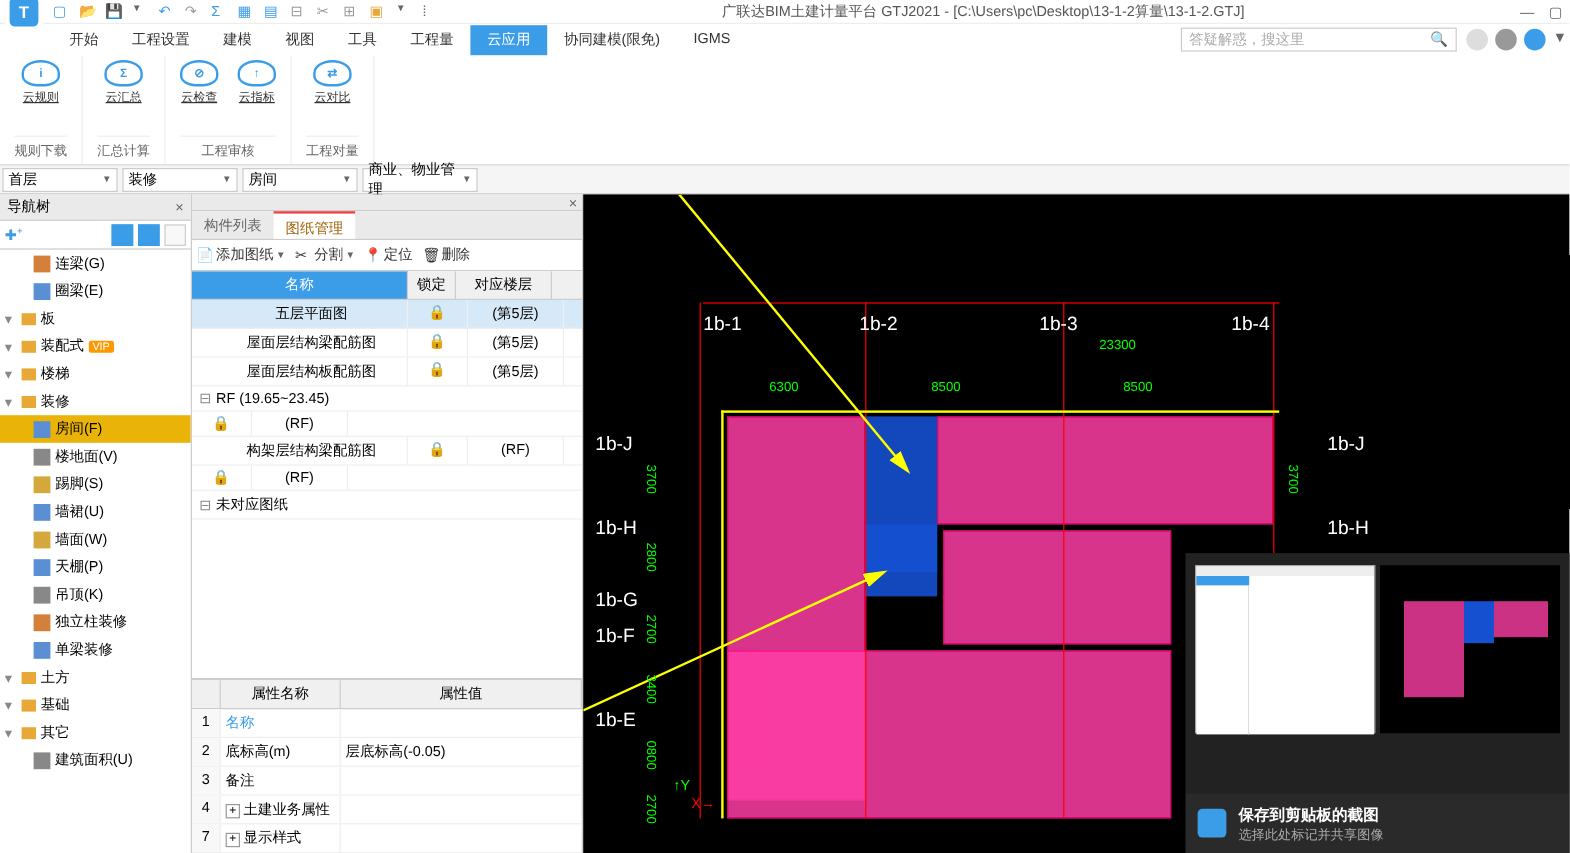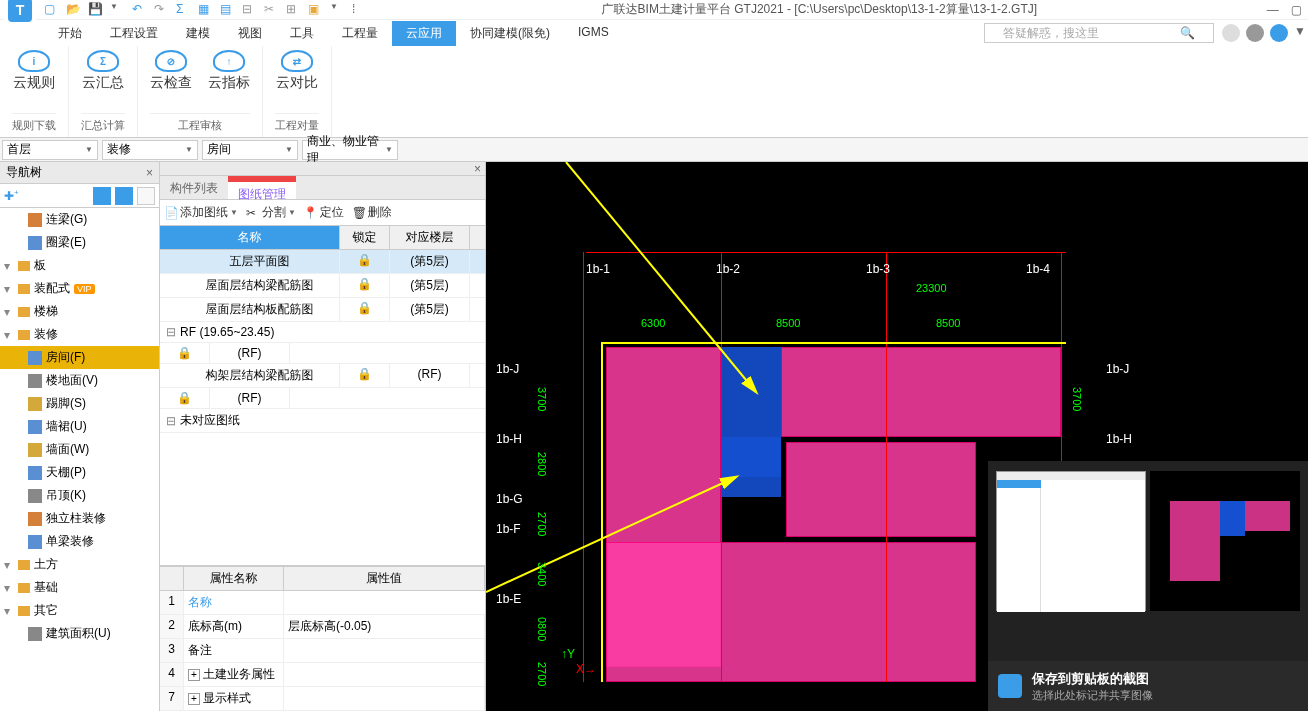--- a/index.html
+++ b/index.html
@@ -11,32 +11,32 @@
 .logo-inner { width: 24px; height: 24px; background: #3b9de8; border-radius: 4px; color: #fff; font-weight: bold; display: flex; align-items: center; justify-content: center; font-size: 14px; }
 .qat { display: flex; gap: 6px; padding: 0 4px; }
 .qat-icon { width: 16px; height: 16px; cursor: pointer; }
 .title-text { flex: 1; text-align: center; color: #555; font-size: 12px; }
 .win-btns { display: flex; gap: 12px; padding-right: 6px; color: #666; }
 
 
 .menu-bar { height: 26px; display: flex; align-items: center; background: #fff; padding-left: 44px; }
 .menu-item { padding: 4px 14px; cursor: pointer; color: #333; }
 .menu-item.active { background: #3b9de8; color: #fff; }
-.search-box { margin-left: auto; margin-right: 8px; border: 1px solid #ccc; padding: 2px 18px; width: 230px; height: 20px; color: #aaa; display: flex; align-items: center; }
+.search-box { margin-left: auto; margin-right: 8px; border: 1px solid #ccc; padding: 2px 6px; width: 230px; height: 20px; color: #aaa; display: flex; align-items: center; }
 .search-box span:first-child { flex: 1; }
 .user-icons { display: flex; gap: 6px; padding-right: 6px; color: #bbb; }
 .user-icons span { width: 18px; height: 18px; border-radius: 50%; background: #ddd; display: inline-block; }
 
 
 .ribbon { height: 92px; background: #fff; border-bottom: 1px solid #ccc; display: flex; }
 .ribbon-group { padding: 4px 12px; border-right: 1px solid #eee; display: flex; flex-direction: column; align-items: center; justify-content: space-between; }
 .ribbon-icons { display: flex; gap: 16px; }
 .ribbon-icon { display: flex; flex-direction: column; align-items: center; gap: 2px; cursor: pointer; }
 .cloud-icon { width: 32px; height: 22px; border: 2px solid #3b9de8; border-radius: 50% 50% 40% 40%; position: relative; display: flex; align-items: center; justify-content: center; color: #3b9de8; font-size: 10px; font-weight: bold; }
-.ribbon-label { font-size: 14px; color: #333; }
+.ribbon-label { font-size: 10px; color: #333; text-decoration: underline; }
 .group-label { font-size: 11px; color: #666; padding-top: 4px; border-top: 1px solid #eee; width: 100%; text-align: center; }
 
 
 .selector-bar { height: 24px; background: #f5f5f5; border-bottom: 1px solid #ccc; display: flex; align-items: center; }
 .selector { border: 1px solid #ccc; background: #fff; height: 20px; margin: 0 2px; padding: 0 4px; display: flex; align-items: center; justify-content: space-between; cursor: pointer; }
 .selector .arrow { color: #666; font-size: 8px; }
 
 
 .main { display: flex; height: calc(100% - 162px); }
 
@@ -54,29 +54,29 @@
 .tree-indent { padding-left: 28px; }
 .tree-cat { display: flex; align-items: center; gap: 4px; padding: 3px 4px; cursor: pointer; }
 .tree-cat .toggle { color: #888; width: 10px; }
 .fold-icon { width: 12px; height: 10px; background: #e8a838; display: inline-block; }
 .vip { background: #ff9800; color: #fff; font-size: 9px; padding: 0 3px; border-radius: 2px; }
 
 
 .mid-panel { width: 326px; border-right: 1px solid #ccc; display: flex; flex-direction: column; }
 .tabs { height: 24px; background: #eaeaea; display: flex; border-bottom: 1px solid #ccc; }
 .tab { padding: 4px 10px; cursor: pointer; color: #666; }
-.tab.active { background: #fff; color: #8b5cf6; border-top: 6px solid #ef4444; }
+.tab.active { background: #fff; color: #a16207; border-top: 2px solid #ef4444; }
 .drawing-toolbar { height: 26px; border-bottom: 1px solid #ccc; display: flex; align-items: center; padding: 0 4px; gap: 8px; }
 .dt-btn { display: flex; align-items: center; gap: 2px; cursor: pointer; color: #333; }
 .dt-icon { width: 14px; height: 14px; display: inline-block; }
 .drawing-table { flex: 1; overflow: auto; }
 .dt-header { display: flex; background: #f0f0f0; border-bottom: 1px solid #ccc; }
 .dt-header .dth { text-align: center; padding: 3px 0; border-right: 1px solid #ccc; }
 .dth-name { width: 180px; background: #3b9de8; color: #fff; }
-.dth-lock { width: 50px; }
+.dth-lock { width: 40px; }
 .dth-floor { width: 80px; }
 .dt-row { display: flex; border-bottom: 1px solid #eee; cursor: pointer; }
 .dt-row.sel { background: #d6e9f8; }
 .dt-row .dtc { padding: 3px 4px; border-right: 1px solid #eee; overflow: hidden; white-space: nowrap; text-align: center; }
 .dtc-name { width: 180px; padding-left: 24px !important; }
 .dtc-lock { width: 50px; text-align: center; color: #888; }
 .dtc-floor { width: 80px; }
 .dt-group { padding: 3px 6px; border-bottom: 1px solid #eee; display: flex; align-items: center; gap: 4px; }
 .dt-group .toggle { color: #888; }
 
@@ -91,21 +91,21 @@
 .prop-row { display: flex; border-bottom: 1px solid #eee; }
 .prop-row .pc { padding: 3px 4px; border-right: 1px solid #eee; }
 .pc-idx { width: 24px; text-align: center; background: #f8f8f8; }
 .pc-name { width: 100px; }
 .pc-val { flex: 1; }
 .pc-name.link { color: #3b9de8; }
 .expand-btn { width: 12px; height: 12px; border: 1px solid #999; display: inline-flex; align-items: center; justify-content: center; font-size: 10px; margin-right: 3px; }
 
 
 .canvas { flex: 1; background: #000; position: relative; overflow: hidden; }
-.cad-label { position: absolute; color: #fff; font-size: 12px; }
+.cad-label { position: absolute; color: #fff; font-size: 16px; }
 .cad-dim { position: absolute; color: #0f0; font-size: 11px; }
 .arrow-line { position: absolute; }
 .pink-box { position: absolute; background: #ff3ea5; opacity: 0.85; border: 1px solid #ff007f; }
 .blue-box { position: absolute; background: #1450d0; opacity: 0.9; }
 .red-line { position: absolute; background: #ff0000; }
 .yellow-line { position: absolute; background: #ffff00; }
 
 
 .notification { position: absolute; bottom: 0; right: 0; width: 320px; height: 250px; background: #1a1a1a; }
 .notif-preview { width: 100%; height: 200px; background: #222; position: relative; }

